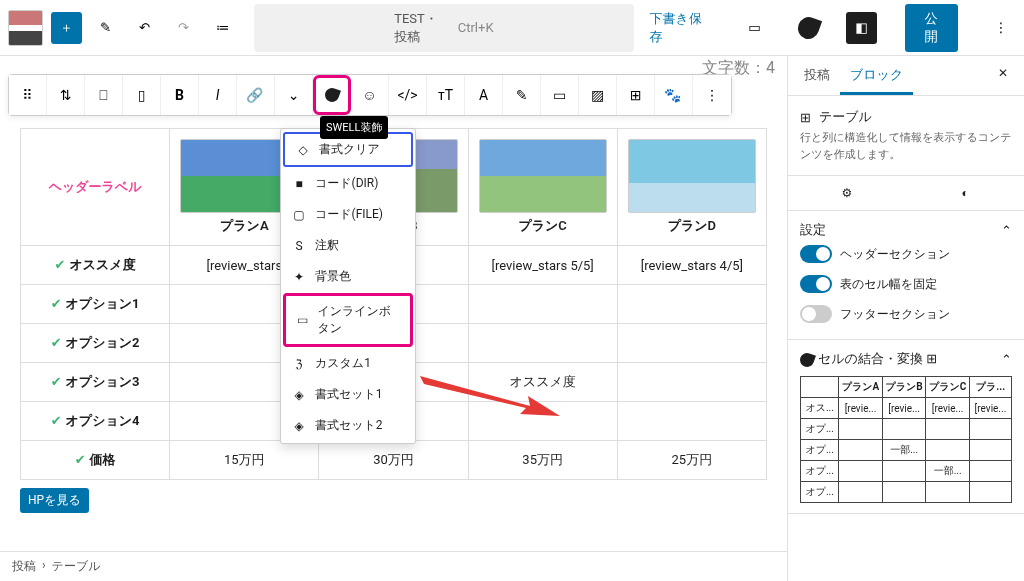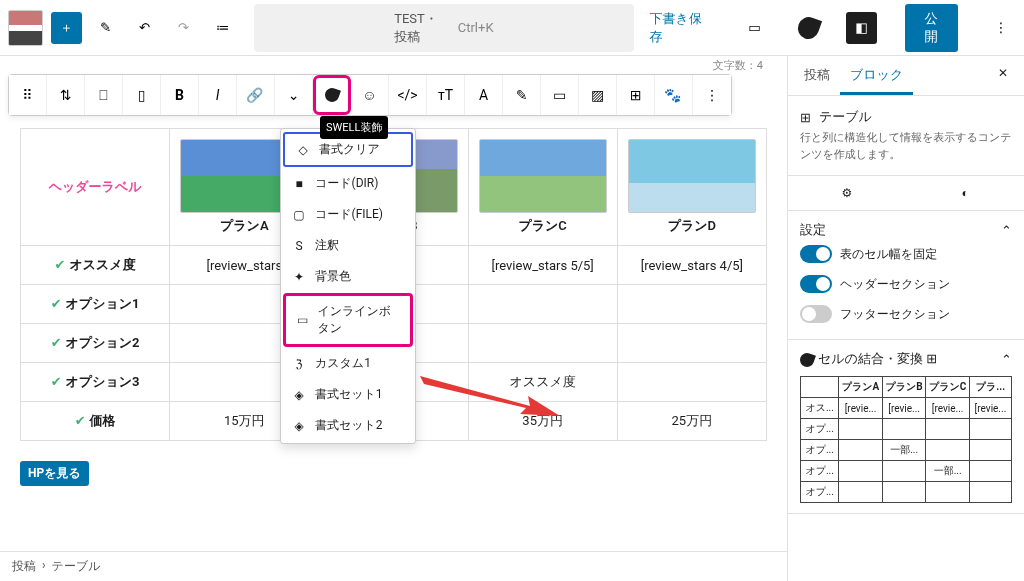--- a/index.html
+++ b/index.html
@@ -9,21 +9,21 @@
 .sq-btn { width: 32px; height: 32px; border: none; background: transparent; border-radius: 3px; display: flex; align-items: center; justify-content: center; cursor: pointer; }
 .sq-btn.blue { background: #0073aa; color: #fff; }
 .sq-btn.dark { background: #1e1e1e; color: #fff; }
 .titlebox { flex: 1; display: flex; align-items: center; justify-content: flex-end; gap: 12px; padding: 0 8px;}
 .titletxt { background: #f0f0f0; border-radius: 4px; padding: 6px 140px; color: #555; display:flex; gap:20px; align-items:center;}
 .rightactions { display: flex; align-items: center; gap: 28px; }
 .link { color: #0073aa; cursor: pointer; }
 .pubbtn { background: #0073aa; color: #fff; border: none; padding: 6px 14px; border-radius: 3px; cursor: pointer; }
 .main { display: flex; height: calc(100% - 56px); }
 .editor { flex: 1; position: relative; overflow: hidden; border-right: 1px solid #e0e0e0; background:#fff;}
-.chars { position: absolute; top: 2px; right: 24px; color: #888; font-size: 11px; }
+.chars { position: absolute; top: 2px; right: 12px; color: #888; font-size: 16px; }
 .toolbar { position: absolute; top: 18px; left: 8px; display: flex; border: 1px solid #ccc; background: #fff; border-radius: 4px; box-shadow: 0 2px 6px rgba(0,0,0,0.08); }
 .toolbar .tbtn { width: 38px; height: 40px; display: flex; align-items: center; justify-content: center; border: none; background: #fff; border-right: 1px solid #eee; cursor: pointer; font-size: 14px; }
 .toolbar .tbtn:last-child{border-right:none;}
 .toolbar .tbtn.hlpink { border: 3px solid #e6007e; border-radius: 6px; }
 .tooltip { position: absolute; top: 60px; left: 320px; background: #000; color: #fff; font-size: 11px; padding: 4px 6px; border-radius: 3px; z-index: 5; }
 .dropdown { position: absolute; top: 72px; left: 280px; width: 136px; background: #fff; border: 1px solid #ccc; border-radius: 3px; box-shadow: 0 4px 12px rgba(0,0,0,0.15); z-index: 4; padding: 2px 0; }
 .dropdown .ditem { display: flex; align-items: center; gap: 8px; padding: 7px 10px; font-size: 12px; cursor: pointer; }
 .dropdown .ditem.active { border: 2px solid #3858e9; border-radius: 3px; margin: 1px 2px; }
 .dropdown .ditem.hlpink { border: 3px solid #e6007e; border-radius: 4px; margin: 1px 2px; }
 .dicon { width: 16px; height: 16px; display:inline-flex; align-items:center; justify-content:center; font-size:12px;}
@@ -202,29 +202,36 @@
               <td></td>
             </tr>
             <tr>
               <td><span class="chk">✔</span><b>オプション3</b></td>
               <td></td>
               <td></td>
               <td>オススメ度</td>
               <td></td>
             </tr>
             <tr>
+              <td><span class="chk">✔</span><b>オプション4</b></td>
+              <td></td>
+              <td></td>
+              <td></td>
+              <td></td>
+            </tr>
+            <tr>
               <td><span class="chk">✔</span><b>価格</b></td>
               <td>15万円</td>
               <td>30万円</td>
               <td>35万円</td>
               <td>25万円</td>
             </tr>
           </tbody>
         </table>
-      <div style="margin-top:20px;font-weight:bold;"><span class="chip">HPを見る</span></div>
+      <div style="margin-top:8px;"><span class="chip">HPを見る</span></div>
     </div>
 
     <div class="crumbs">
       <span>投稿</span>
       <span>›</span>
       <span>テーブル</span>
     </div>
   </div>
 
   <div class="sidebar">
@@ -245,25 +252,25 @@
       <div>◐</div>
     </div>
     <div class="section">
       <div class="shdr">
           <span>設定</span>
           <span>⌃</span>
         </div>
       <div id="toggles">
           <div class="toggle-row">
             <div class="toggle "></div>
-            <span>表のセル幅を固定</span>
+            <span>ヘッダーセクション</span>
           </div>
           <div class="toggle-row">
             <div class="toggle "></div>
-            <span>ヘッダーセクション</span>
+            <span>表のセル幅を固定</span>
           </div>
           <div class="toggle-row">
             <div class="toggle off"></div>
             <span>フッターセクション</span>
           </div>
         </div>
     </div>
     <div class="section">
       <div class="shdr">
           <span><span class="swell-icon sm" style="display:inline-block;vertical-align:middle;margin-right:4px"></span><span>セルの結合・変換</span> <span>⊞</span></span>

